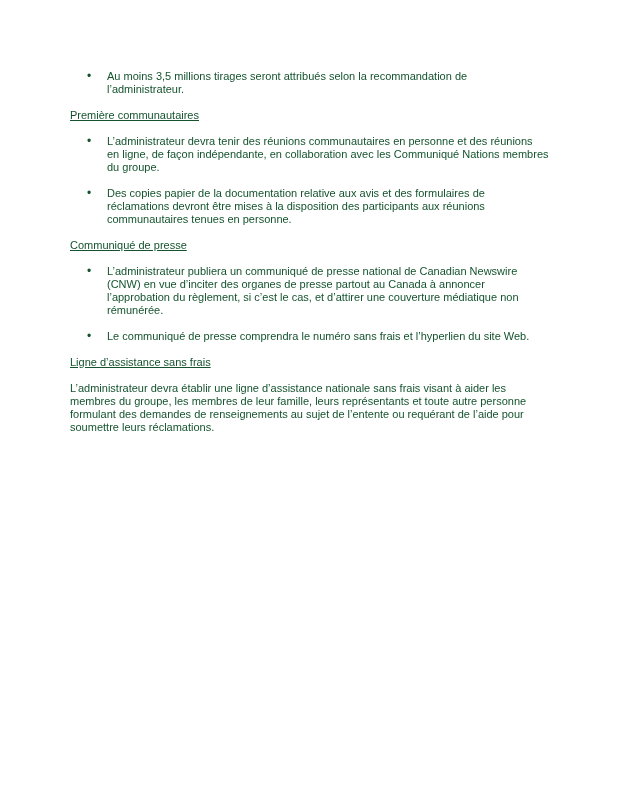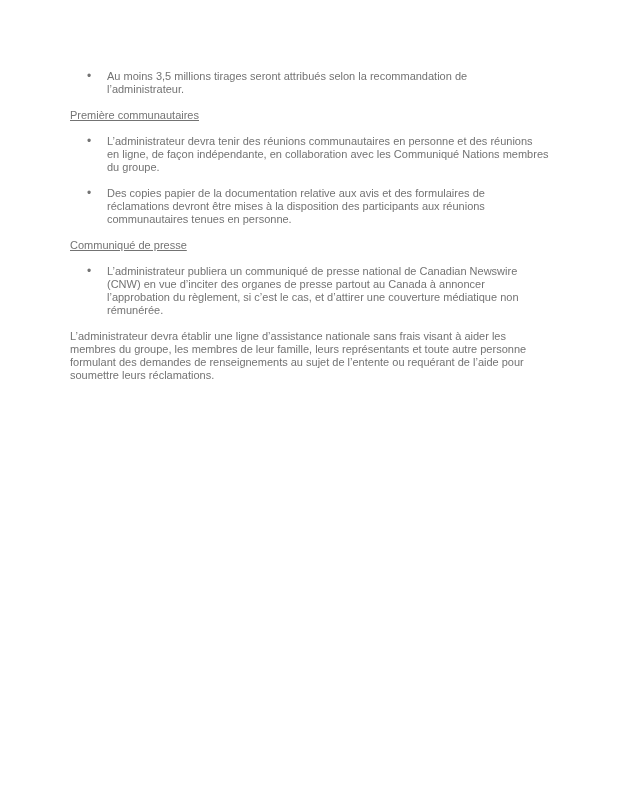--- a/index.html
+++ b/index.html
@@ -9,21 +9,21 @@
     height: 808px;
     background: #ffffff;
   }
   .page {
     position: relative;
     width: 624px;
     height: 808px;
     background: #ffffff;
     overflow: hidden;
     font-family: "Liberation Sans", sans-serif;
-    color: #737373;
+    color: #14532d;
   }
   .content {
     position: absolute;
     left: 70px;
     top: 70px;
     width: 530px;
     font-size: 11px;
     line-height: 13px;
   }
   .heading {
@@ -71,19 +71,21 @@
         <li class="bullet-item">Des copies papier de la documentation relative aux avis et des formulaires de
 réclamations devront être mises à la disposition des participants aux réunions
 communautaires tenues en personne.</li>
       </ul>
       <div class="heading">Communiqué de presse</div>
       <ul class="bullet-list">
         <li class="bullet-item">L’administrateur publiera un communiqué de presse national de Canadian Newswire
 (CNW) en vue d’inciter des organes de presse partout au Canada à annoncer
 l’approbation du règlement, si c’est le cas, et d’attirer une couverture médiatique non
 rémunérée.</li>
+        <li class="bullet-item">Le communiqué de presse comprendra le numéro sans frais et l’hyperlien du site Web.</li>
       </ul>
+      <div class="heading">Ligne d’assistance sans frais</div>
       <p class="paragraph">L’administrateur devra établir une ligne d’assistance nationale sans frais visant à aider les
 membres du groupe, les membres de leur famille, leurs représentants et toute autre personne
 formulant des demandes de renseignements au sujet de l’entente ou requérant de l’aide pour
 soumettre leurs réclamations.</p>
     </div>
 </div>
 
 </body></html>

